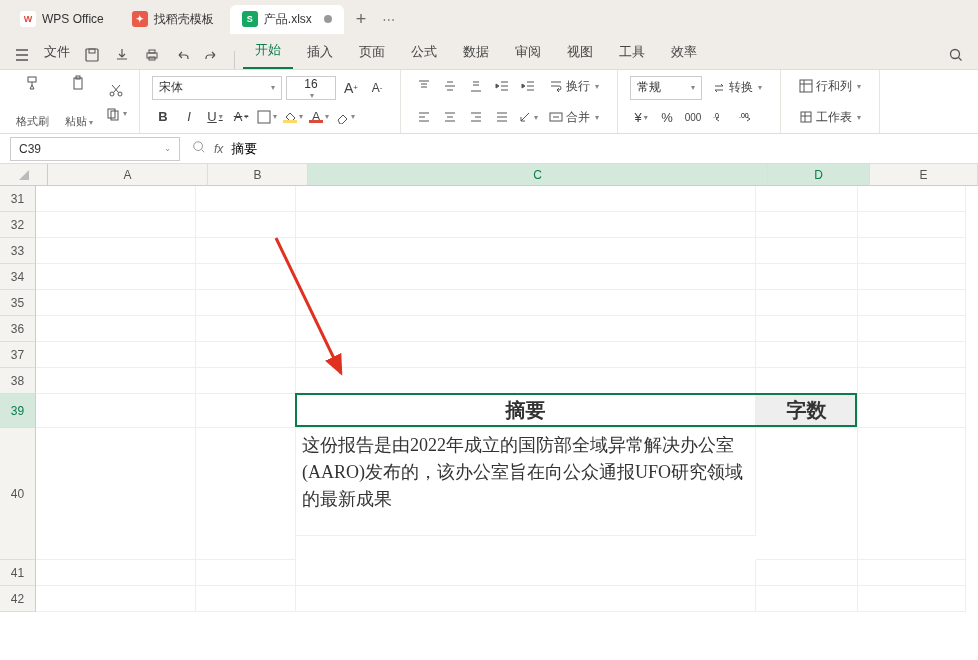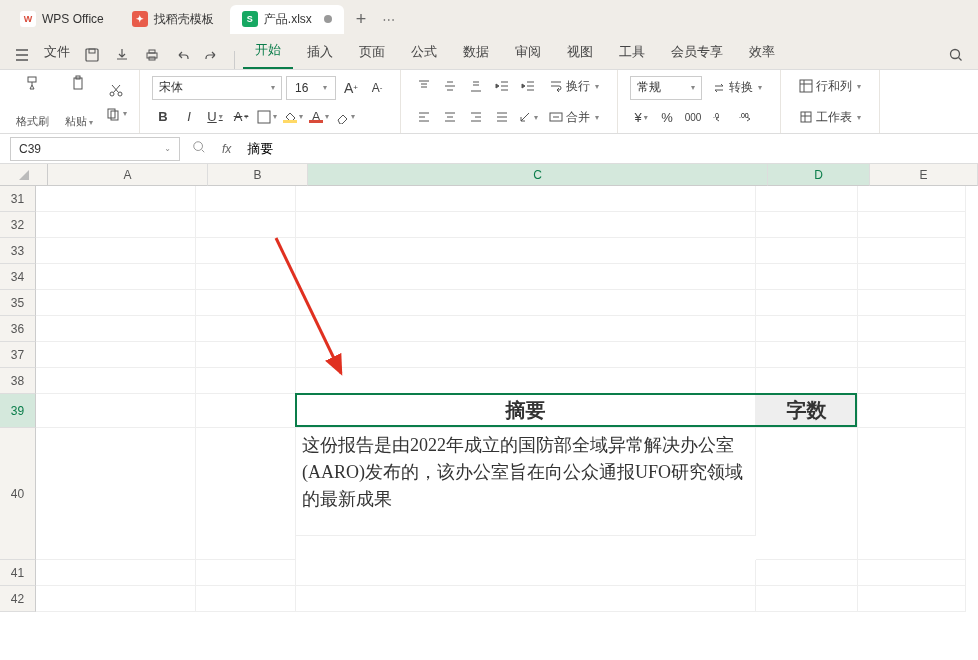--- a/index.html
+++ b/index.html
@@ -26,30 +26,30 @@
 
 .ribbon { height: 64px; background: #fff; display: flex; align-items: stretch; border-bottom: 1px solid #ddd; }
 .ribbon-group { display: flex; align-items: center; padding: 0 8px; border-right: 1px solid #e8e5e0; }
 .ribbon-col { display: flex; flex-direction: column; align-items: center; justify-content: center; gap: 2px; padding: 0 4px; }
 .ribbon-col.big { padding: 0 8px; gap: 23px; }
 .ribbon-row { display: flex; align-items: center; gap: 4px; }
 .ribbon-label { font-size: 11px; color: #555; }
 .ribbon-btn { padding: 4px 6px; display: flex; align-items: center; gap: 3px; cursor: pointer; font-size: 12px; color: #444; }
 .ribbon-dd { font-size: 8px; color: #888; margin-left: 2px; }
 .font-select { width: 130px; height: 24px; border: 1px solid #ccc; background: #fff; font-size: 12px; padding: 0 6px; display: flex; align-items: center; justify-content: space-between; }
-.size-select { width: 50px; height: 24px; border: 1px solid #ccc; background: #fff; font-size: 12px; padding: 0 8px; display: flex; align-items: center; justify-content: space-between; }
+.size-select { width: 50px; height: 24px; border: 1px solid #ccc; background: #fff; font-size: 12px; padding: 0 19px; display: flex; align-items: center; justify-content: space-between; flex-direction: column; }
 .fmt-btn { width: 22px; height: 22px; display: flex; align-items: center; justify-content: center; font-size: 13px; color: #444; cursor: pointer; }
 .underline { text-decoration: underline; }
 .strike { text-decoration: line-through; }
 .color-bar { height: 3px; width: 14px; margin-top: -2px; }
 
 
 .formula-bar { height: 30px; background: #fff; display: flex; align-items: center; border-bottom: 1px solid #ddd; }
 .name-box { width: 170px; border: 1px solid #ccc; height: 24px; margin-left: 10px; display: flex; align-items: center; justify-content: space-between; padding: 0 8px; font-size: 12px; background: #fff; }
-.fx-area { display: flex; align-items: center; gap: 16px; margin-left: 12px; flex: 1; }
+.fx-area { display: flex; align-items: center; gap: 8px; margin-left: 12px; flex: 1; }
 .fx-icon { color: #666; font-size: 12px; }
 .fx-label { font-style: italic; color: #666; font-size: 12px; }
 .fx-input { border: none; outline: none; font-size: 13px; flex: 1; background: transparent; }
 
 
 .sheet { display: flex; height: calc(660px - 34px - 36px - 64px - 30px); background: #fff; }
 .corner { width: 48px; height: 22px; background: #f5f3ef; border-right: 1px solid #ccc; border-bottom: 1px solid #ccc; display:flex; align-items:center; justify-content:center; }
 .corner svg { width:10px; height:10px; }
 .col-headers { display: flex; }
 .col-h { height: 22px; background: #f5f3ef; border-right: 1px solid #ddd; border-bottom: 1px solid #ccc; display: flex; align-items: center; justify-content: center; font-size: 12px; color: #555; }
@@ -128,21 +128,20 @@
   </span>
   <span class="menu-sep"></span>
   <span class="menu-item active">开始</span>
   <span class="menu-item">插入</span>
   <span class="menu-item">页面</span>
   <span class="menu-item">公式</span>
   <span class="menu-item">数据</span>
   <span class="menu-item">审阅</span>
   <span class="menu-item">视图</span>
   <span class="menu-item">工具</span>
-  <span class="menu-item">会员专享</span>
   <span class="menu-item">效率</span>
   <span class="menu-spacer"></span>
   <span class="menu-icon-btn">
     <svg class="icon" viewBox="0 0 16 16">
         <circle cx="7" cy="7" r="4.5" fill="none" stroke="#555" stroke-width="1.3"></circle>
         <path d="M10.5 10.5l3 3" stroke="#555" stroke-width="1.3"></path>
       </svg>
   </span>
 </div>
 

